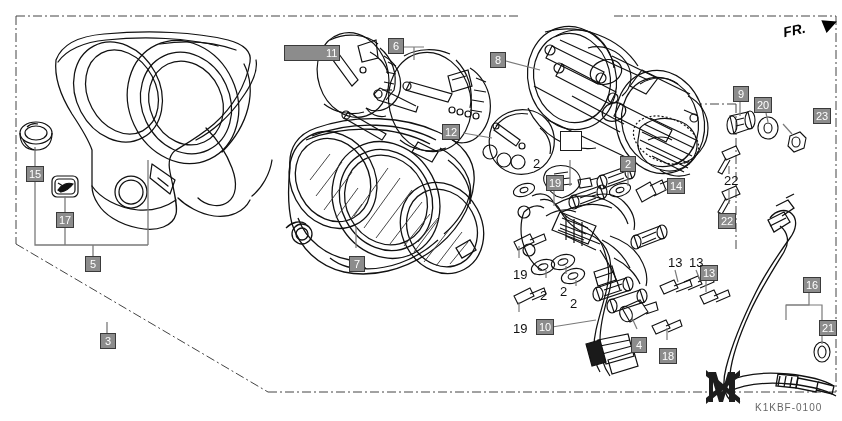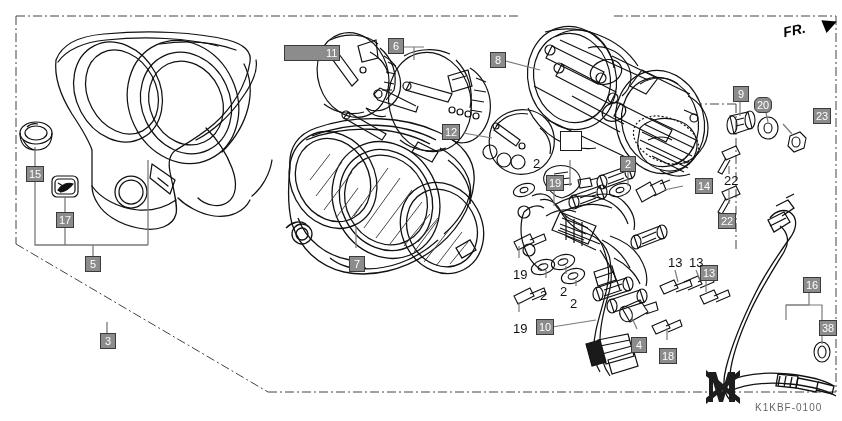--- a/index.html
+++ b/index.html
@@ -431,32 +431,32 @@
       <div class="callout" style="left: 26px; top: 166px;">15</div>
       <div class="callout" style="left: 56px; top: 212px;">17</div>
       <div class="callout" style="left: 85px; top: 256px;">5</div>
       <div class="callout" style="left: 100px; top: 333px;">3</div>
       <div class="callout" style="left: 284px; top: 45px; padding-left: 41px;">11</div>
       <div class="callout" style="left: 388px; top: 38px;">6</div>
       <div class="callout" style="left: 442px; top: 124px; text-align: right;">12</div>
       <div class="callout" style="left: 349px; top: 256px;">7</div>
       <div class="callout" style="left: 490px; top: 52px;">8</div>
       <div class="callout" style="left: 733px; top: 86px;">9</div>
-      <div class="callout" style="left: 754px; top: 97px; border-radius: 6px;">20</div>
+      <div class="callout" style="left: 754px; top: 97px;">20</div>
       <div class="callout" style="left: 775px; top: 108px; margin-left: 38px;">23</div>
-      <div class="callout" style="left: 667px; top: 178px; margin-left: 28px;">14</div>
+      <div class="callout" style="left: 667px; top: 178px;">14</div>
       <div class="callout" style="left: 718px; top: 213px;">22</div>
       <div class="callout" style="left: 546px; top: 175px;">19</div>
       <div class="callout" style="left: 620px; top: 156px;">2</div>
       <div class="callout" style="left: 700px; top: 265px;">13</div>
       <div class="callout" style="left: 536px; top: 319px;">10</div>
       <div class="callout" style="left: 631px; top: 337px;">4</div>
       <div class="callout" style="left: 659px; top: 348px;">18</div>
       <div class="callout" style="left: 803px; top: 277px;">16</div>
-      <div class="callout" style="left: 819px; top: 320px;">38</div>
+      <div class="callout" style="left: 819px; top: 320px;">21</div>
     </div>
   <div id="plainnum-layer">
       <div class="plainnum" style="left: 533px; top: 157px;">2</div>
       <div class="plainnum" style="left: 724px; top: 174px;">22</div>
       <div class="plainnum" style="left: 513px; top: 268px;">19</div>
       <div class="plainnum" style="left: 513px; top: 322px;">19</div>
       <div class="plainnum" style="left: 540px; top: 289px;">2</div>
       <div class="plainnum" style="left: 560px; top: 285px;">2</div>
       <div class="plainnum" style="left: 570px; top: 297px;">2</div>
       <div class="plainnum" style="left: 668px; top: 256px;">13</div>

